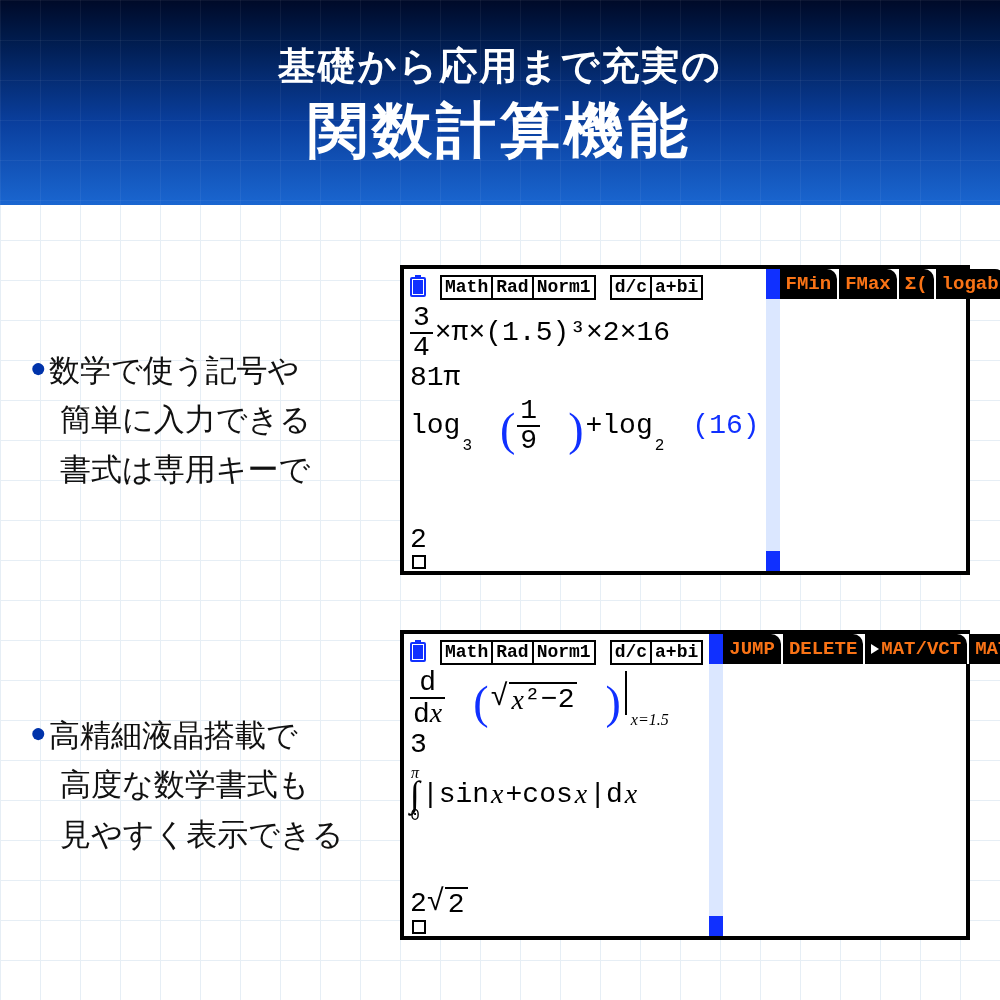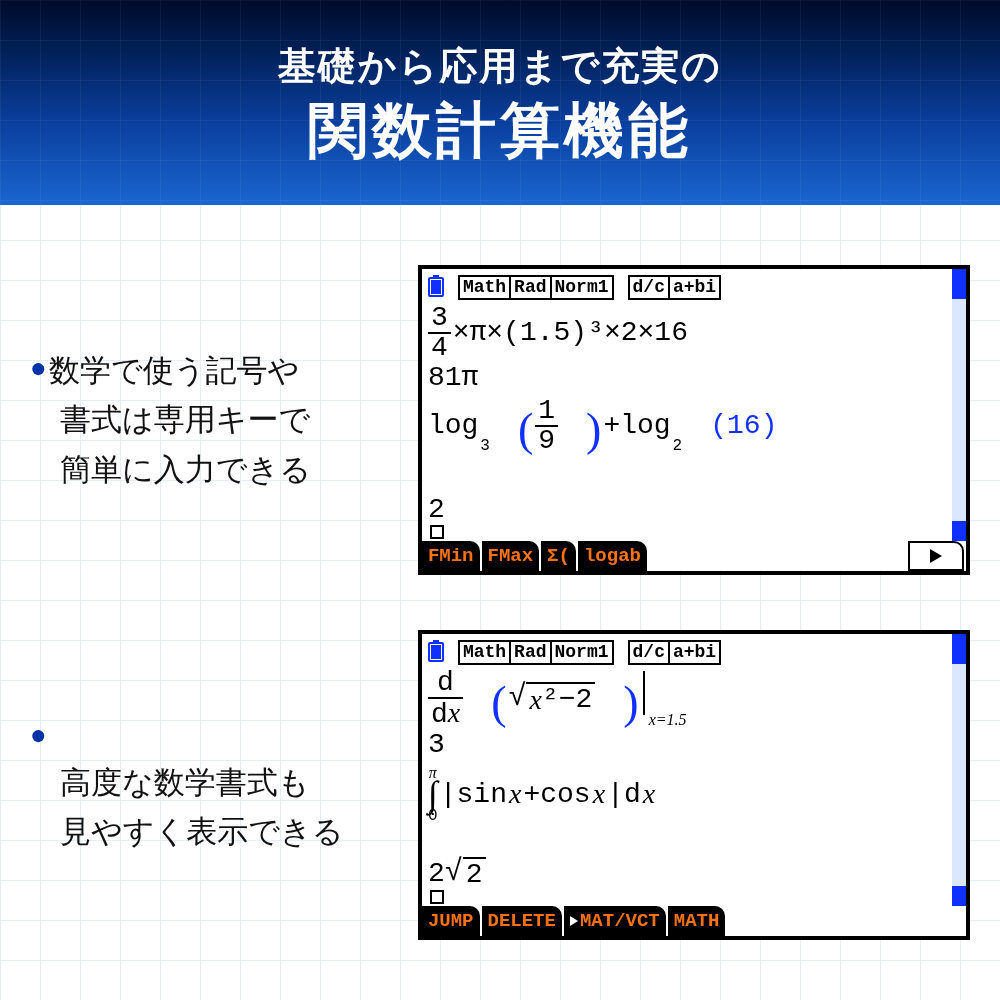--- a/index.html
+++ b/index.html
@@ -34,21 +34,21 @@
   .desc { width: 380px; font-size: 31px; line-height: 1.6; color: #111; }
   .desc .line { display: flex; }
   .bullet { color: #0033aa; font-size: 28px; margin-right: 2px; }
   .desc .indent { padding-left: 30px; }
 
   
   .lcd {
     width: 570px; height: 310px;
     border: 4px solid #000;
     background: #fff;
-    display: flex; flex-direction: column;
+    display: flex; flex-direction: row;
     position: relative;
     font-family: "MS Gothic", "Courier New", monospace;
   }
   .lcd-body { flex: 1; display: flex; }
   .lcd-main { flex: 1; padding: 4px 6px 0 6px; display: flex; flex-direction: column; font-size: 28px; }
   .scrollbar { width: 14px; background: #dbe7ff; display: flex; flex-direction: column; }
   .scrollbar .thumb { background: #1030ff; }
 
   .status { display: flex; align-items: center; gap: 14px; padding: 2px 0 4px 0; }
   .batt { width: 16px; height: 20px; border: 2px solid #1030ff; border-radius: 2px; position: relative; }
@@ -93,24 +93,24 @@
 
 <div class="content">
 
   <div class="row">
     <div class="desc">
       <div class="line">
           <span class="bullet">●</span>
           <span>数学で使う記号や</span>
         </div>
       <div class="line indent">
+          <span>簡単に入力できる</span>
+        </div>
+      <div class="line indent">
           <span>書式は専用キーで</span>
-        </div>
-      <div class="line indent">
-          <span>簡単に入力できる</span>
         </div>
     </div>
 
     <div class="lcd">
       <div class="lcd-body">
         <div class="lcd-main">
           <div class="status">
             <span class="batt">
                 <span class="fill"></span>
               </span>
@@ -167,20 +167,21 @@
             <span class="tri"></span>
           </span>
       </div>
     </div>
   </div>
 
   <div class="row">
     <div class="desc">
       <div class="line">
           <span class="bullet">●</span>
+          <span>高精細液晶搭載で</span>
         </div>
       <div class="line indent">
           <span>高度な数学書式も</span>
         </div>
       <div class="line indent">
           <span>見やすく表示できる</span>
         </div>
     </div>
 
     <div class="lcd">

